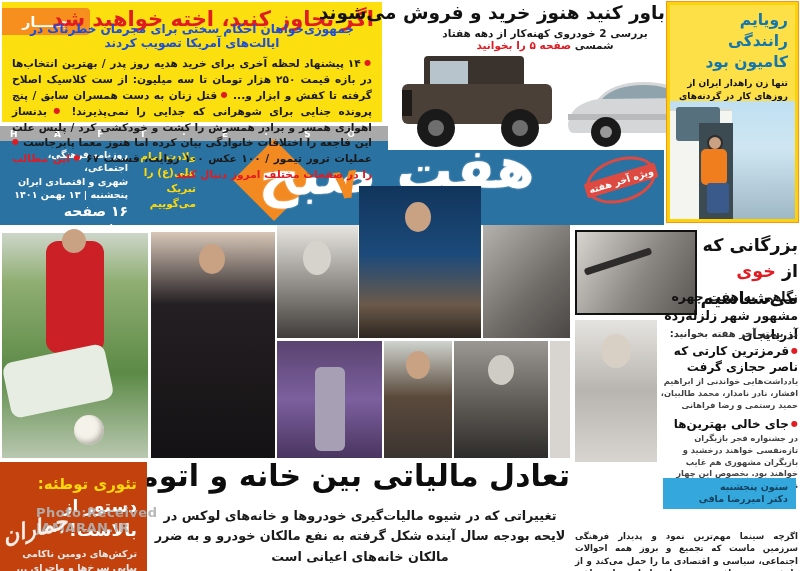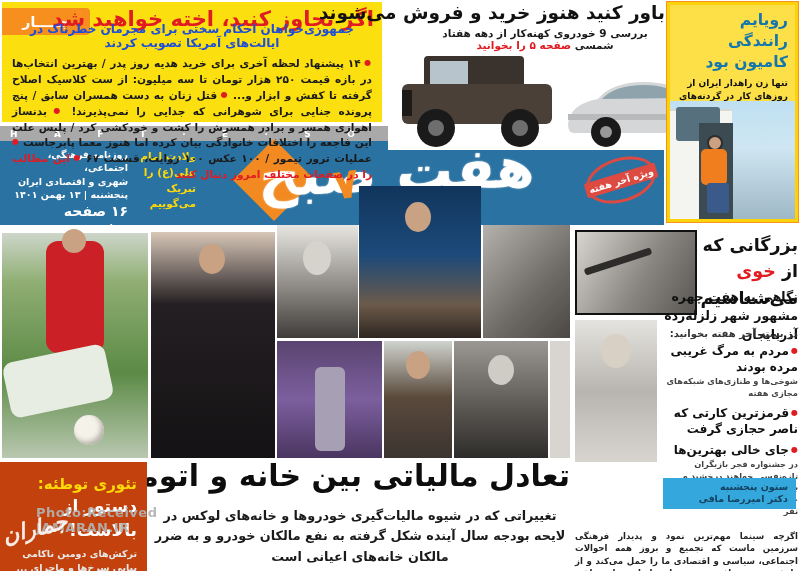--- a/index.html
+++ b/index.html
@@ -149,21 +149,21 @@
     <div class="yb-head">اگر تجاوز کنید، اخته خواهید شد</div>
     <div class="yb-sub">جمهوری‌خواهان احکام سختی برای مجرمان خطرناک در ایالت‌های آمریکا تصویب کردند</div>
     <div class="yb-body">
       <span><span class="yb-item"><span class="yb-dot">● </span><span>۱۴ پیشنهاد لحظه آخری برای خرید هدیه روز پدر / بهترین انتخاب‌ها در بازه قیمت ۲۵۰ هزار تومان تا سه میلیون: از ست کلاسیک اصلاح گرفته تا کفش و ابزار و...</span> </span><span class="yb-item"><span class="yb-dot">● </span><span>قتل زنان به دست همسران سابق / پنج پرونده جنایی برای شوهرانی که جدایی را نمی‌پذیرند!</span> </span><span class="yb-item"><span class="yb-dot">● </span><span>بدنساز اهوازی همسر و برادر همسرش را کشت و خودکشی کرد / پلیس علت این فاجعه را اختلافات خانوادگی بیان کرده اما هنوز معما پابرجاست</span> </span><span class="yb-item"><span class="yb-dot">● </span><span>عملیات ترور تیمور / ۱۰۰ عکس ۱۰۰ روایت، قسمت ۶۷</span> </span></span><span class="yb-dot">● </span><span class="yb-red">این مطالب را در صفحات مختلف امروز دنبال کنید</span>
     </div>
   </div>
 
   <div class="mid-top">
     <div class="mt-head">باور کنید هنوز خرید و فروش می‌شوند</div>
     <div class="mt-sub">
-      <span>بررسی 9 خودروی کهنه‌کار از دهه هفتاد شمسی</span>
+      <span>بررسی 2 خودروی کهنه‌کار از دهه هفتاد شمسی</span>
       <span class="red">صفحه ۵ را بخوانید</span>
     </div>
   </div>
   <div class="cars-photo">
     <svg width="334" height="106" viewBox="0 0 334 106">
       <rect x="36" y="12" width="100" height="36" rx="4" fill="#3a322c"></rect>
       <rect x="42" y="17" width="38" height="24" fill="#b8c4cc"></rect>
       <rect x="14" y="40" width="150" height="40" rx="6" fill="#4a4038"></rect>
       <rect x="14" y="46" width="10" height="26" fill="#1e1a17"></rect>
       <circle cx="48" cy="84" r="19" fill="#1a1a1a"></circle>
@@ -269,27 +269,24 @@
   </div>
 
   <div class="khoy-head">
     <span>بزرگانی که از</span>
     <span class="red">خوی</span><span> می‌شناسیم</span>
   </div>
   <div class="khoy-sub">نگاهی به هفت چهره مشهور شهر زلزله‌زده آذربایجان</div>
   <div class="khoy-kicker">در بسته آخر هفته بخوانید:</div>
   <div class="khoy-bullets">
 
-      <div class="bullet">
-        <div class="b-title"><span class="b-dot">●</span><span>مردم به مرگ غریبی مرده بودند</span></div>
-        <div class="b-sub">شوخی‌ها و طنازی‌های شبکه‌های مجازی هفته</div>
-      </div>
 
       <div class="bullet">
         <div class="b-title"><span class="b-dot">●</span><span>قرمزترین کارتی که ناصر حجازی گرفت</span></div>
+        <div class="b-sub">یادداشت‌هایی خواندنی از ابراهیم افشار، نادر نامدار، محمد طالبیان، حمید رستمی و رضا فراهانی</div>
       </div>
 
       <div class="bullet">
         <div class="b-title"><span class="b-dot">●</span><span>جای خالی بهترین‌ها</span></div>
         <div class="b-sub">در جشنواره فجر بازیگران تازه‌نفسی خواهند درخشید و بازیگران مشهوری هم غایب خواهند بود. بخصوص این چهار نفر</div>
       </div>
     </div>
 
   <div class="col-box">
     <div>ستون پنجشنبه</div>

